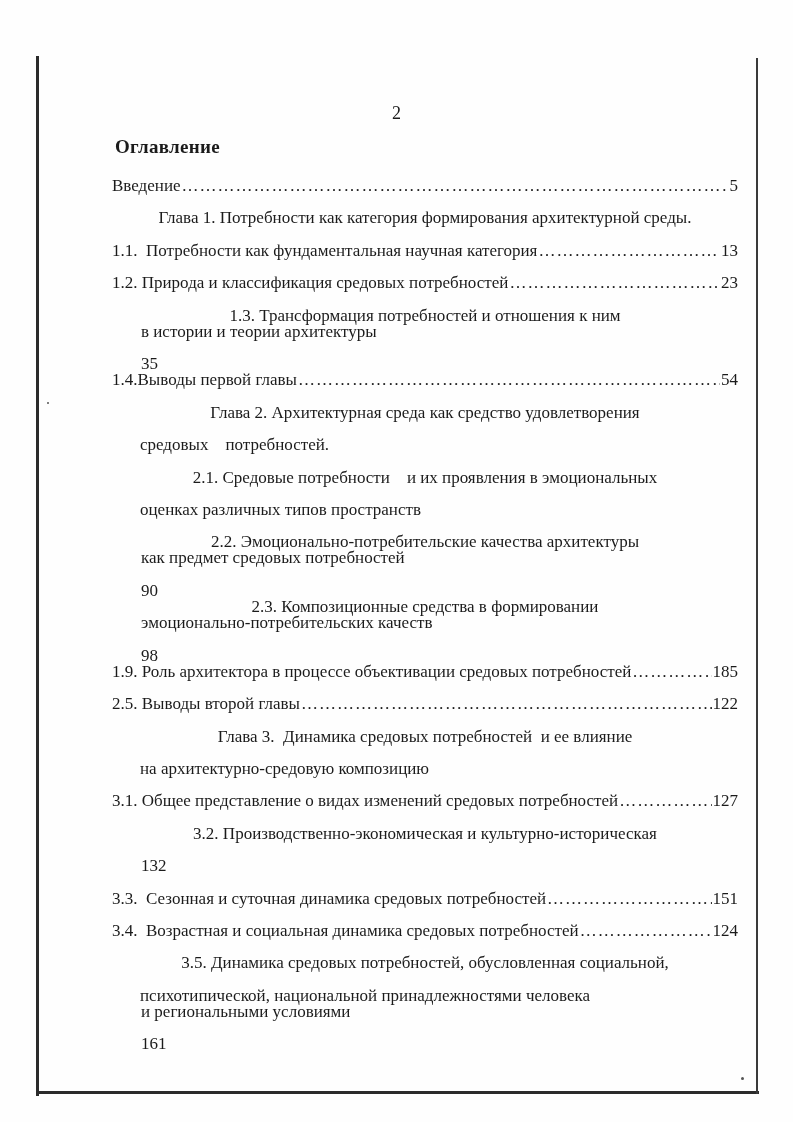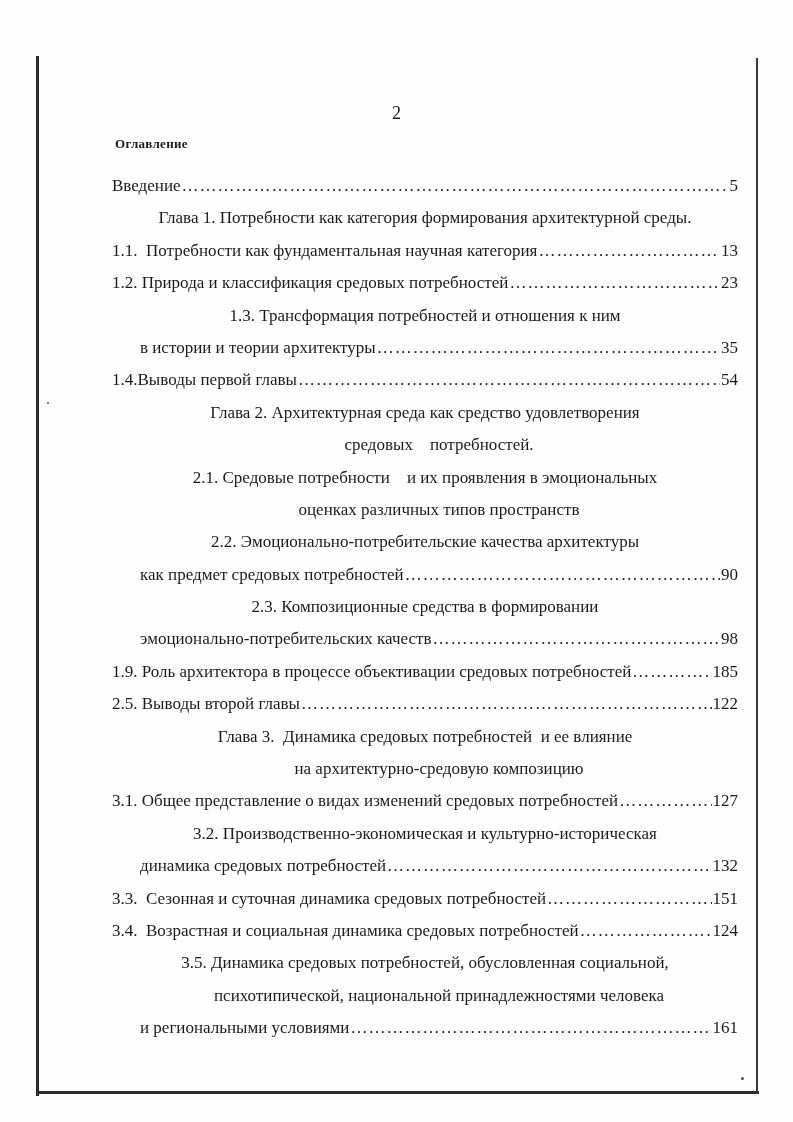--- a/index.html
+++ b/index.html
@@ -38,21 +38,21 @@
   .page-number {
     position: absolute;
     left: 0; top: 103px;
     width: 100%;
     text-align: center;
     font-size: 18px;
   }
   .heading {
     position: absolute;
     left: 115px; top: 136px;
-    font-size: 13px;
+    font-size: 19px;
     font-weight: bold;
     letter-spacing: 0.3px;
   }
   .toc {
     position: absolute;
     left: 112px; top: 170px;
     width: 626px;
   }
   .toc-line {
     display: flex;
@@ -61,20 +61,21 @@
     line-height: 32.4px;
     font-size: 17px;
     justify-content: center;
   }
   .toc-line .label {
     white-space: pre;
     flex: 0 0 auto;
   }
   .toc-line.indent-1 {
     padding-left: 28px;
+    flex-direction: column;
   }
   .leader {
     flex: 1 1 auto;
     overflow: hidden;
     white-space: nowrap;
     margin: 0 1px;
   }
   .leader::after {
     content: "………………………………………………………………………………………………………………………………………………";
     letter-spacing: 1px;
@@ -180,21 +181,20 @@
       </div>
       <div class="toc-line">
         <span class="label">3.1. Общее представление о видах изменений средовых потребностей</span>
         <span class="leader"></span>
         <span class="pagenum">127</span>
       </div>
       <div class="toc-line">
         <span class="label">3.2. Производственно-экономическая и культурно-историческая</span>
       </div>
       <div class="toc-line indent-1">
-        <span class="label">динамика средовых потребностей</span>
         <span class="leader"></span>
         <span class="pagenum">132</span>
       </div>
       <div class="toc-line">
         <span class="label">3.3.  Сезонная и суточная динамика средовых потребностей</span>
         <span class="leader"></span>
         <span class="pagenum">151</span>
       </div>
       <div class="toc-line">
         <span class="label">3.4.  Возрастная и социальная динамика средовых потребностей</span>

